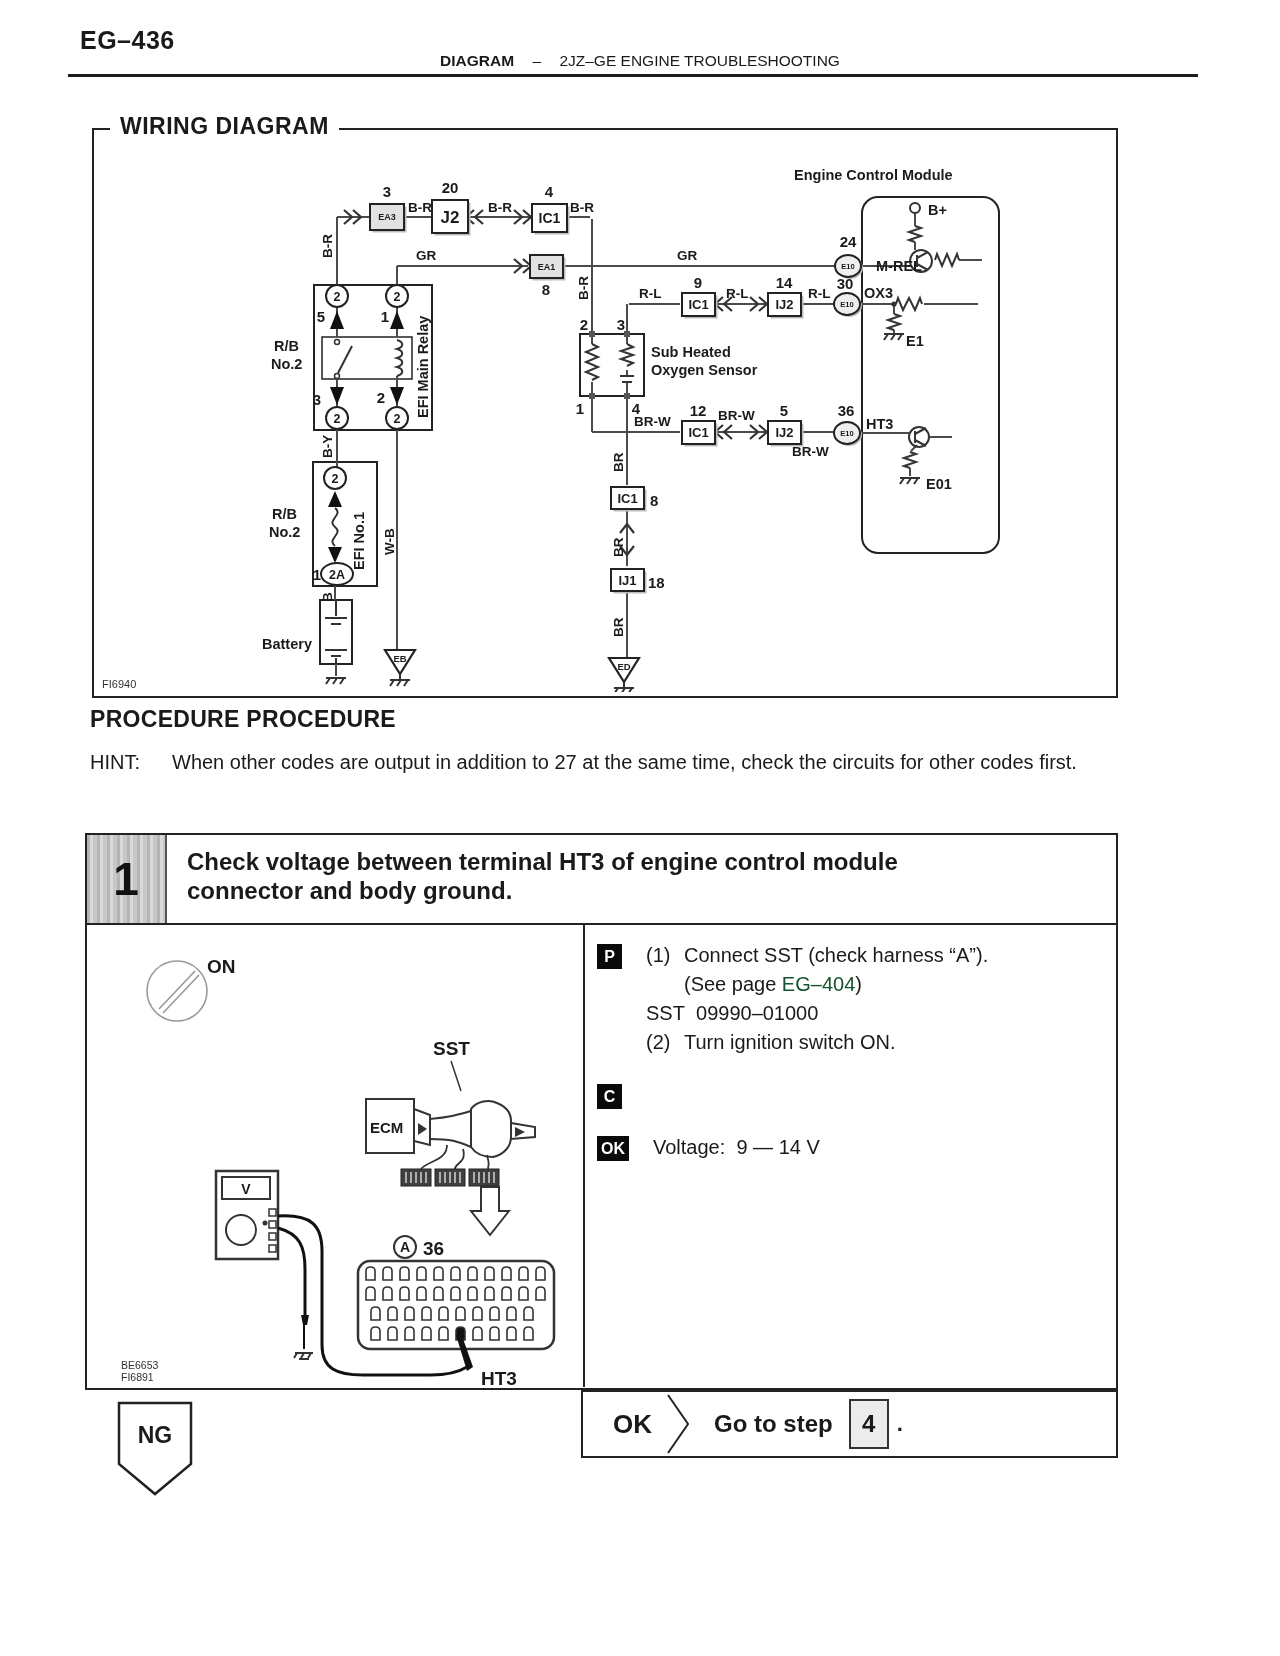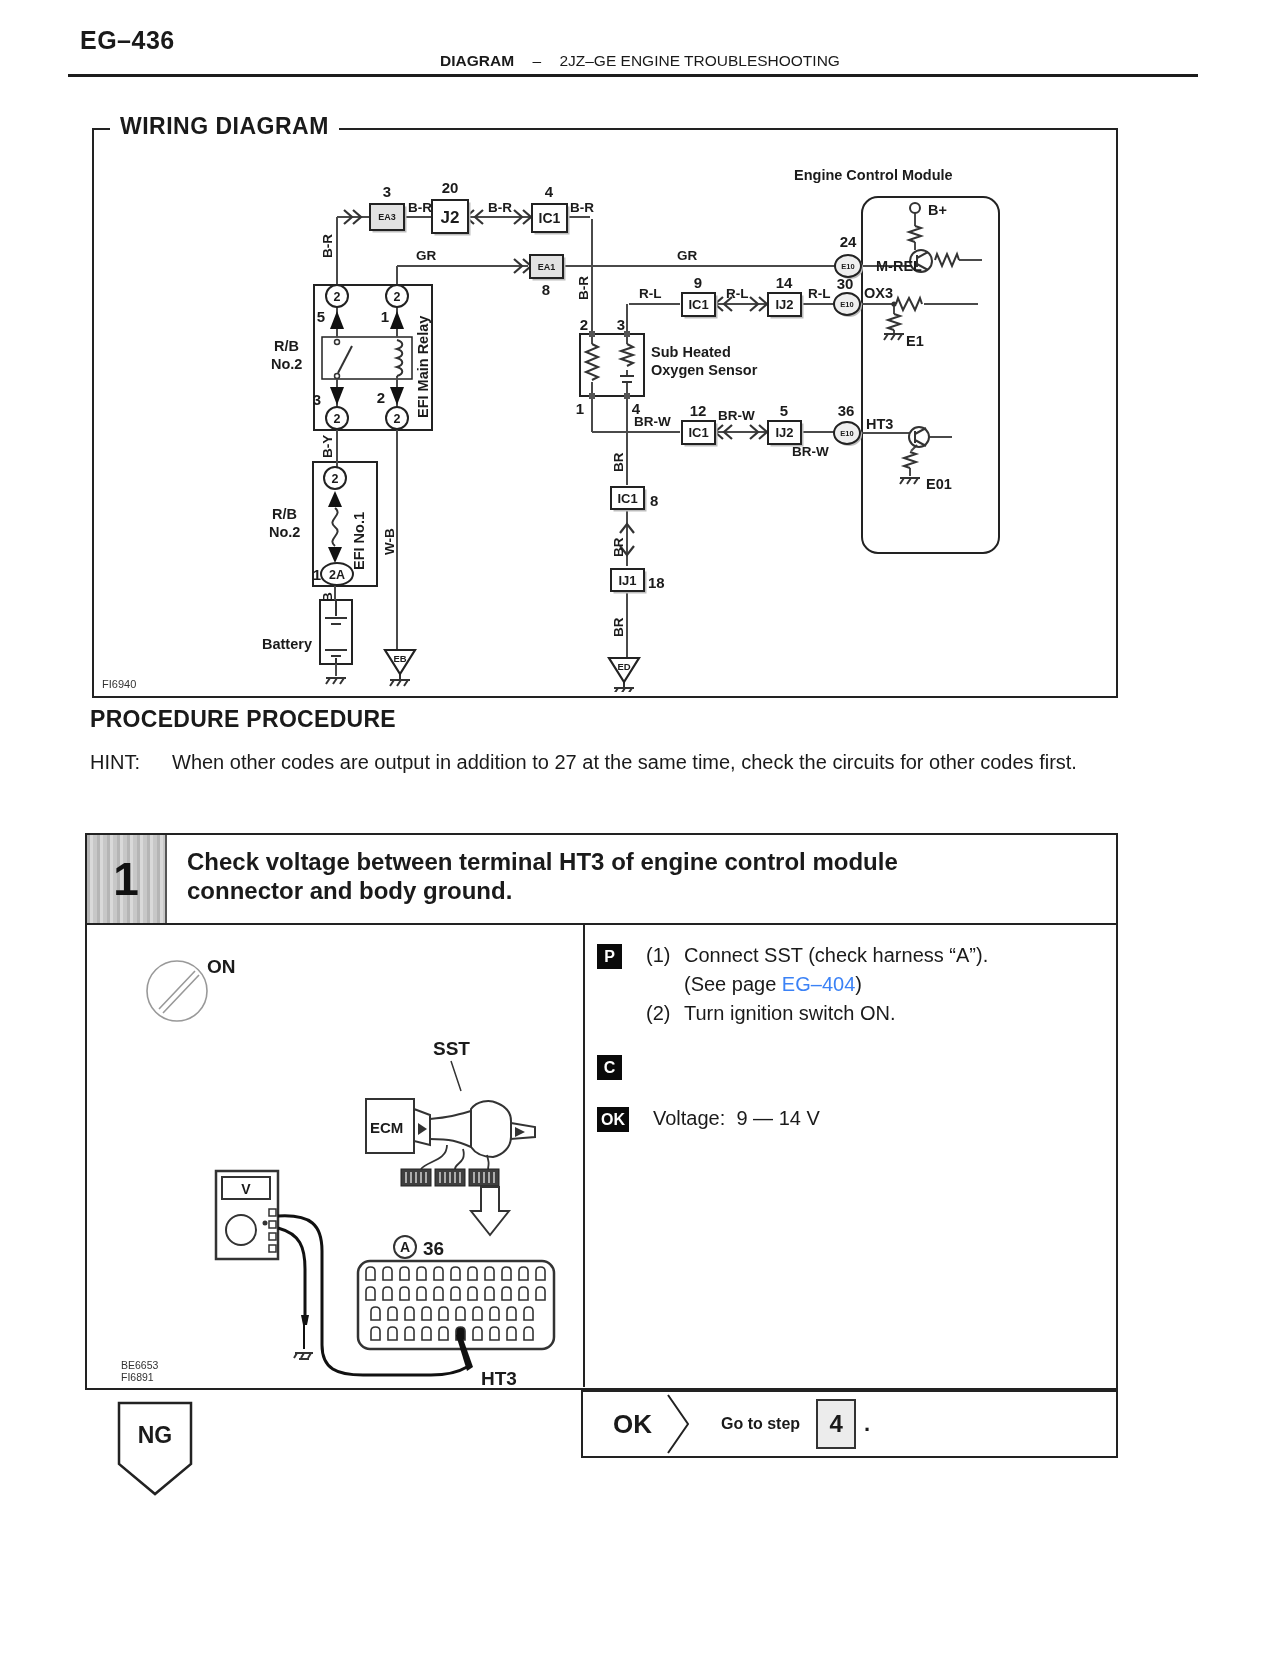--- a/index.html
+++ b/index.html
@@ -32,28 +32,28 @@
   .rightcell{position:absolute;left:496px;top:0;width:532px;height:462px;border-left:2.5px solid #222;
              box-sizing:border-box;padding:16px 0 0 12px;font-size:20px;line-height:29px;}
   .item{display:flex;margin-bottom:24px;}
   .badge{flex:none;background:#0a0a0a;color:#fff;font-weight:bold;font-size:16px;
          height:25px;min-width:25px;padding:0 4px;display:flex;align-items:center;justify-content:center;
          margin-top:3px;box-sizing:border-box;}
   .itxt{margin-left:24px;max-width:452px;}
   .numline{display:flex;}
   .numline .n{width:38px;flex:none;}
   .indent{margin-left:38px;}
-  .lnk{color:#3b82f6;}
+  .lnk{color:#14532d;}
   .boldtxt{font-weight:normal;}
 
   .okstrip{position:absolute;left:581px;top:1390px;width:537px;height:68px;border:2.3px solid #222;
            box-sizing:border-box;background:#fff;display:flex;align-items:center;}
   .okword{font-size:26px;font-weight:bold;margin-left:30px;}
   .okchev{margin-left:14px;}
-  .gotolbl{font-size:16px;font-weight:bold;margin-left:29px;}
+  .gotolbl{font-size:24px;font-weight:bold;margin-left:22px;}
   .stepref{width:36px;height:46px;border:2.2px solid #333;background:#ececec;display:flex;
            align-items:center;justify-content:center;font-size:24px;font-weight:bold;margin-left:16px;}
   .perio{font-size:22px;font-weight:bold;margin-left:8px;}
   .ngwrap{position:absolute;left:116px;top:1400px;}
 
   
   text{fill:#1b1b1b;}
   .dl-w{font:bold 13.5px "Liberation Sans",sans-serif;}
   .dl-p{font:bold 15px "Liberation Sans",sans-serif;}
   .dl-t{font:bold 14.5px "Liberation Sans",sans-serif;}
@@ -415,20 +415,21 @@
         <div class="item">
           <div class="badge">P</div>
           <div class="itxt">
             <div class="numline">
               <span class="n">(1)</span>
               <span>Connect SST (check harness “A”).</span>
             </div>
             <div class="indent">
               <span>(See page </span><span class="lnk">EG–404</span><span>)</span>
             </div>
+            <div>SST&nbsp;&nbsp;09990–01000</div>
             <div class="numline">
               <span class="n">(2)</span>
               <span>Turn ignition switch ON.</span>
             </div>
           </div>
         </div>
         <div class="item">
           <div class="badge">C</div>
         </div>
         <div class="item">

